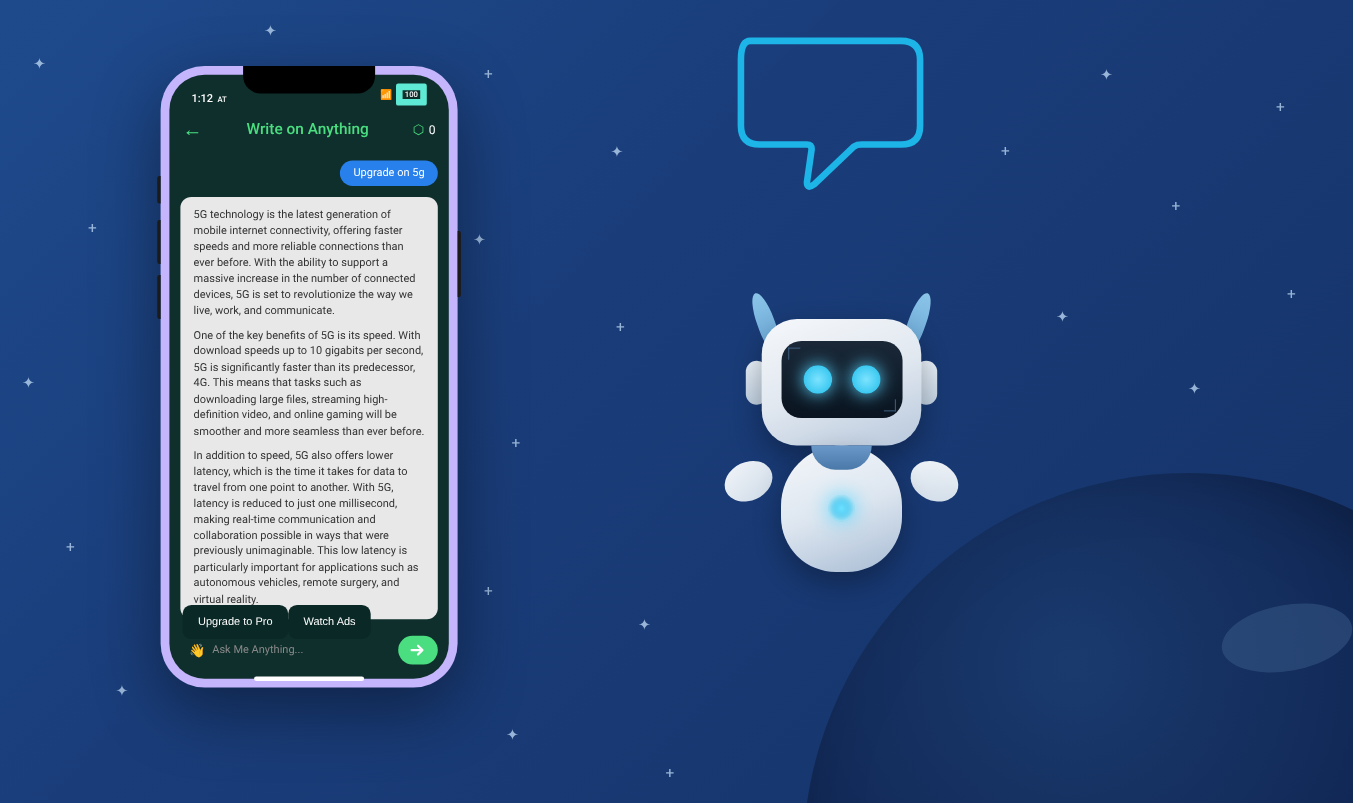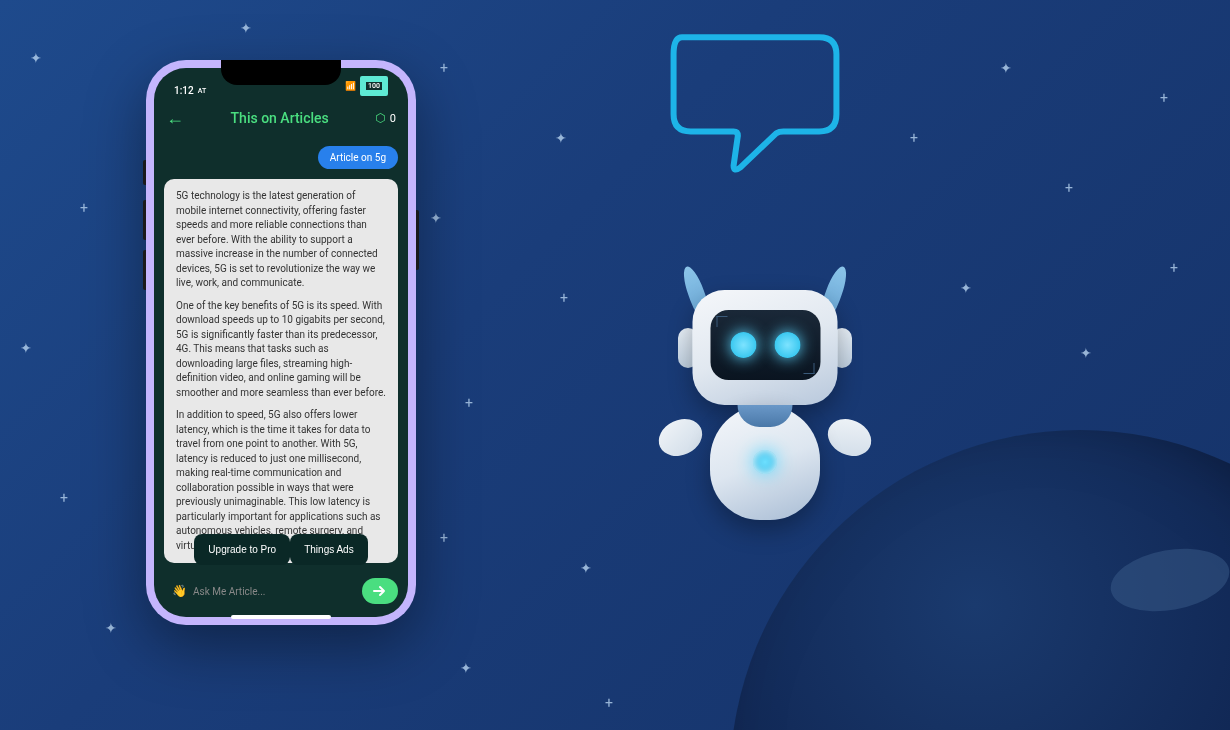--- a/index.html
+++ b/index.html
@@ -158,25 +158,25 @@
   font-size: 10px;
   line-height: 1.45;
   margin-top: 8px;
 }
 .bot-msg p { margin-bottom: 8px; }
 .bot-msg p:last-child { margin-bottom: 0; }
 
 
 .action-buttons {
   position: absolute;
-  bottom: 52px;
+  bottom: 36px;
   left: 10px;
   right: 10px;
   display: flex;
-  justify-content: center;
+  justify-content: flex-start;
   padding: 0 2px;
 }
 .action-btn {
   background: #0a2826;
   color: #fff;
   border: none;
   padding: 10px 14px;
   border-radius: 8px;
   font-size: 10px;
   cursor: pointer;
@@ -403,45 +403,45 @@
         <span style="font-size:7px;margin-left:2px">AT</span>
       </div>
       <div class="status-right">
         <span>📶</span>
         <span style="border:6px solid #5eead4;border-radius:2px;padding:0 2px;font-size:7px">100</span>
       </div>
     </div>
 
     <div class="app-header">
       <span class="back-icon">←</span>
-      <span class="app-title">This on Articles</span>
+      <span class="app-title">Write on Anything</span>
       <div class="coins">
         <span class="coin-icon">⬡</span>
         <span>0</span>
       </div>
     </div>
 
     <div class="chat-area">
-      <div class="user-msg">Article on 5g</div>
+      <div class="user-msg">Upgrade on 5g</div>
       <div class="bot-msg">
         <p>5G technology is the latest generation of mobile internet connectivity, offering faster speeds and more reliable connections than ever before. With the ability to support a massive increase in the number of connected devices, 5G is set to revolutionize the way we live, work, and communicate.</p>
         <p>One of the key benefits of 5G is its speed. With download speeds up to 10 gigabits per second, 5G is significantly faster than its predecessor, 4G. This means that tasks such as downloading large files, streaming high-definition video, and online gaming will be smoother and more seamless than ever before.</p>
         <p>In addition to speed, 5G also offers lower latency, which is the time it takes for data to travel from one point to another. With 5G, latency is reduced to just one millisecond, making real-time communication and collaboration possible in ways that were previously unimaginable. This low latency is particularly important for applications such as autonomous vehicles, remote surgery, and virtual reality.</p>
       </div>
     </div>
 
     <div class="action-buttons">
       <button class="action-btn">Upgrade to Pro</button>
-      <button class="action-btn">Things Ads</button>
+      <button class="action-btn">Watch Ads</button>
     </div>
 
     <div class="input-bar">
       <div class="input-field">
         <span class="wave-icon">👋</span>
-        <span>Ask Me Article...</span>
+        <span>Ask Me Anything...</span>
       </div>
       <button class="send-btn">
         <svg width="14" height="12" viewBox="0 0 14 12">
           <path d="M1 6 L11 6 M7 2 L11 6 L7 10" stroke="#fff" stroke-width="2" fill="none" stroke-linecap="round" stroke-linejoin="round"></path>
         </svg>
       </button>
     </div>
 
   </div>
 </div>

